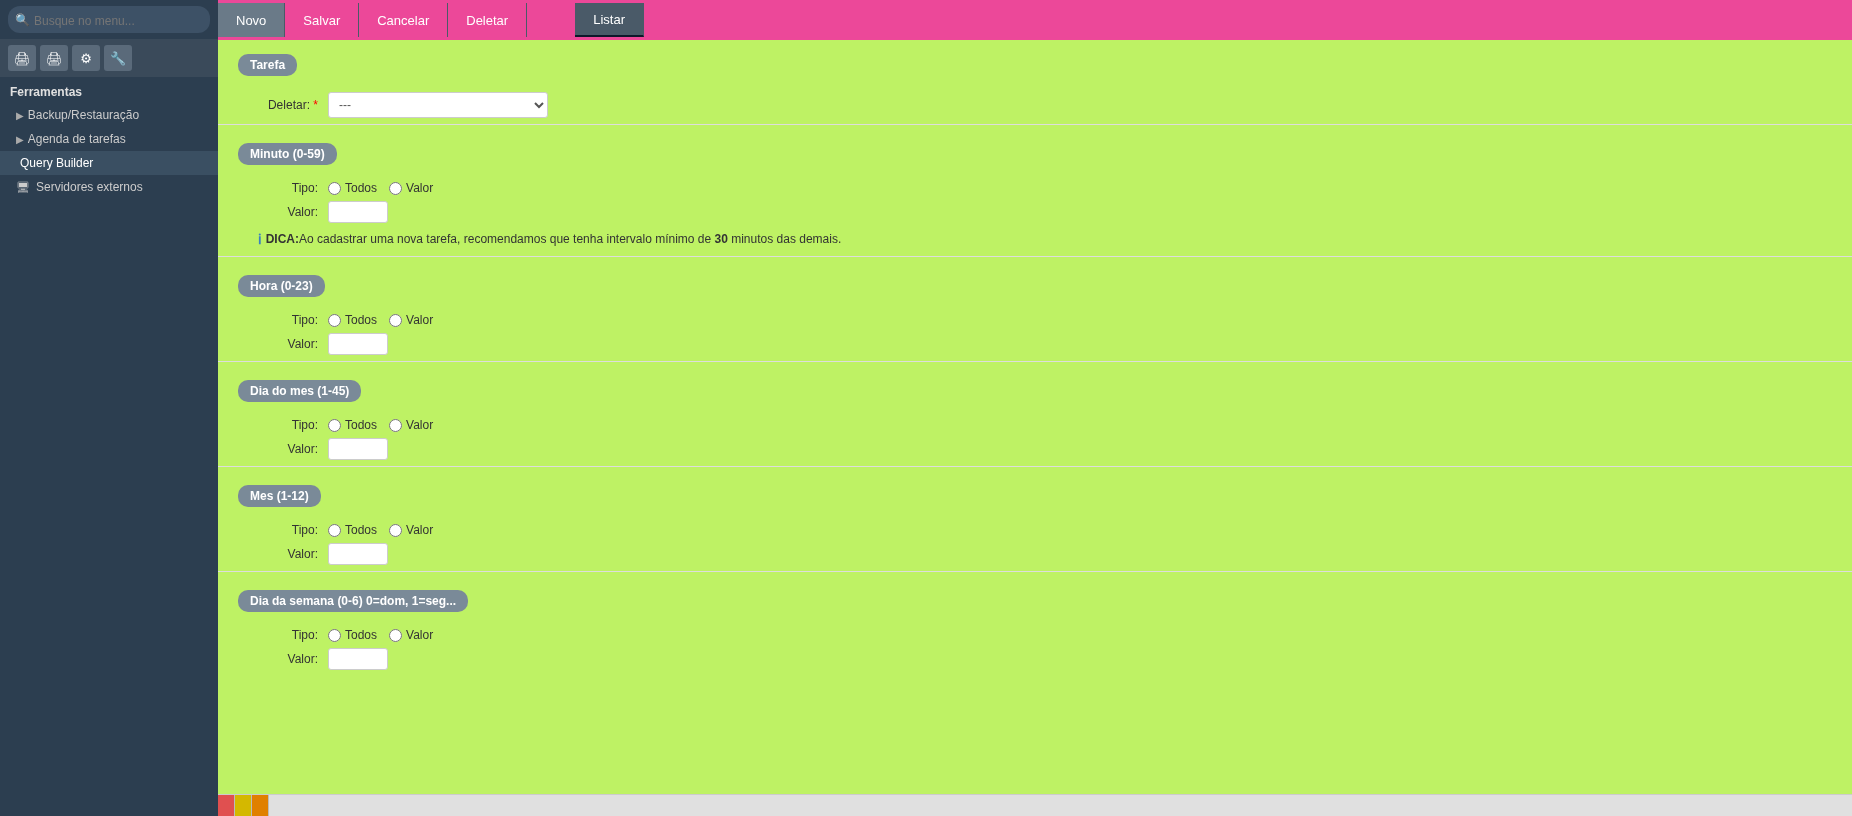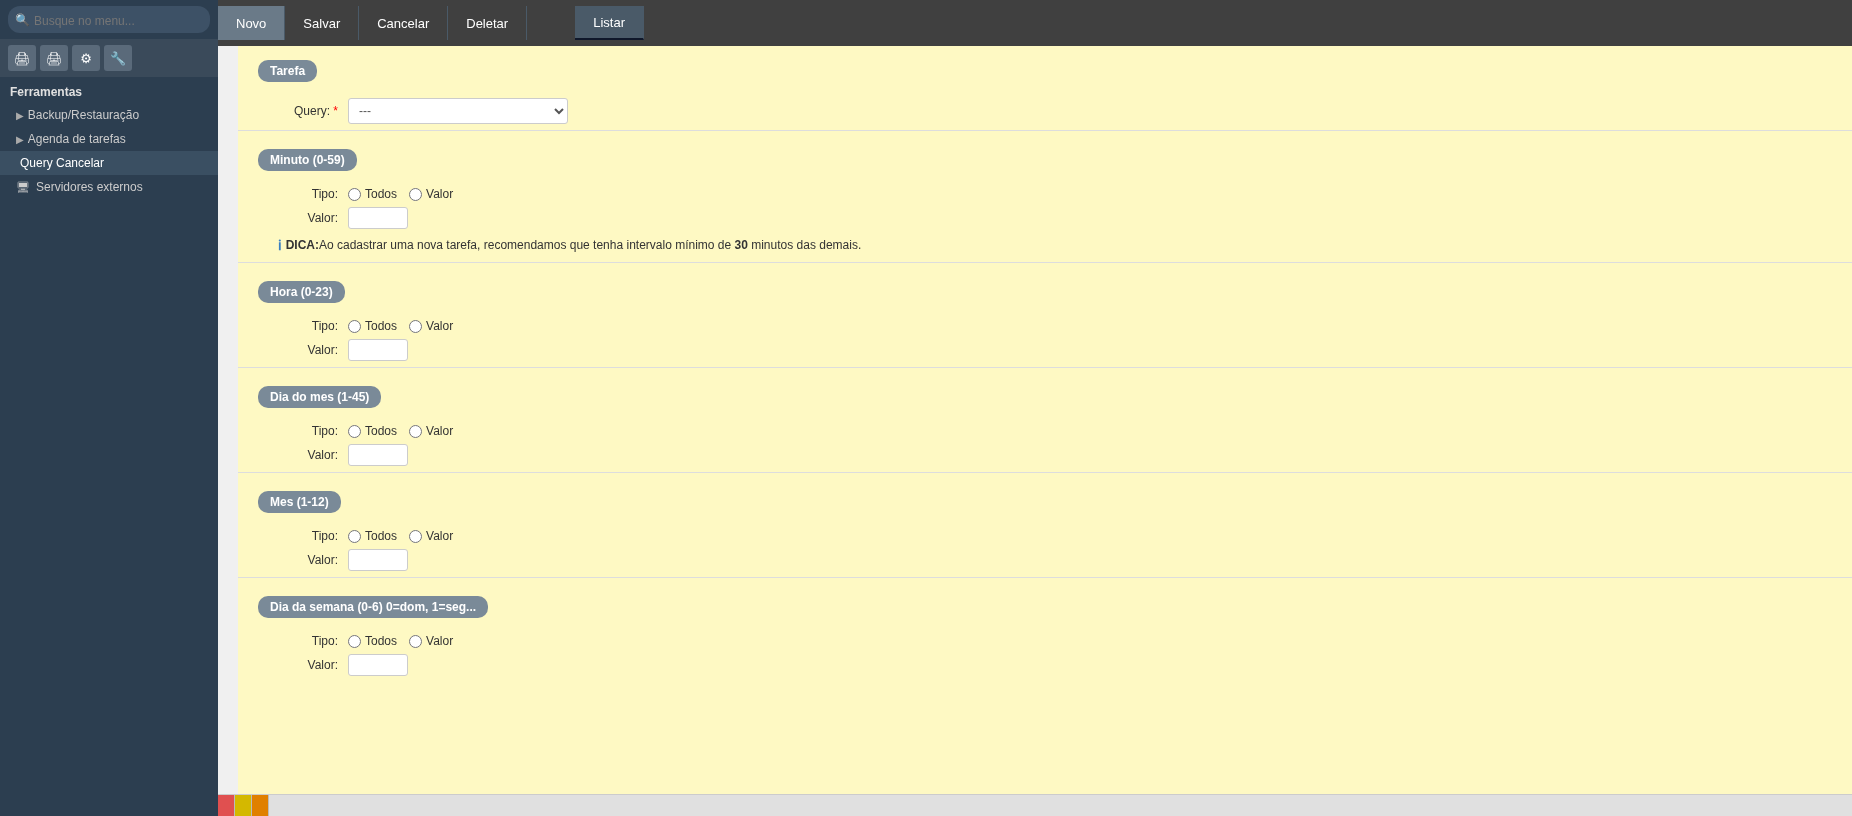--- a/index.html
+++ b/index.html
@@ -89,23 +89,23 @@
       display: flex;
       flex-direction: column;
       background: #f0f0f0;
       overflow: hidden;
     }
 
     
     #top-toolbar {
       display: flex;
       align-items: center;
-      background: #404040;
+      background: #ec4899;
       padding: 0;
-      height: 46px;
+      height: 40px;
     }
     .top-btn {
       padding: 0 18px;
       height: 34px;
       border: none;
       cursor: pointer;
       font-size: 13px;
       color: #fff;
       background: transparent;
       border-right: 1px solid #4a5a68;
@@ -115,23 +115,22 @@
       border-bottom: 2px solid #0f172a;
       margin-left: 48px;
     }
     .top-btn.novo { background: #6a7a88; }
     .top-btn.listar { background: #4a5a68; }
 
     
     #content {
       flex: 1;
       overflow-y: auto;
-      background: #fef9c3;
+      background: #bef264;
       padding: 0;
-      margin-left: 20px;
     }
 
     .section-header {
       background: #7a8a98;
       color: #fff;
       font-size: 12px;
       font-weight: bold;
       padding: 4px 12px;
       border-radius: 10px;
       display: inline-block;
@@ -258,21 +257,21 @@
     <div class="nav-item">
       <span class="arrow">▶</span>
       <span>Backup/Restauração</span>
     </div>
     <div class="nav-item">
       <span class="arrow">▶</span>
       <span>Agenda de tarefas</span>
     </div>
     <div class="nav-item active">
       <span class="arrow"></span>
-      <span>Query Cancelar</span>
+      <span>Query Builder</span>
     </div>
     <div class="nav-item">
       <span class="nav-item-icon">🖥</span>
       <span>Servidores externos</span>
     </div>
   </div>
 </div>
 
 <div id="main">
 
@@ -283,21 +282,21 @@
     <button class="top-btn">Deletar</button>
     <button class="top-btn listar active">Listar</button>
   </div>
 
   <div id="content">
 
     <div>
       <span class="section-header">Tarefa</span>
       <div class="form-row">
         <label class="form-label">
-          <span>Query:</span>
+          <span>Deletar:</span>
           <span class="required">*</span>
         </label>
         <select class="form-select">
           <option value="">---</option>
         </select>
       </div>
     </div>
 
     <hr class="divider-line">
 

